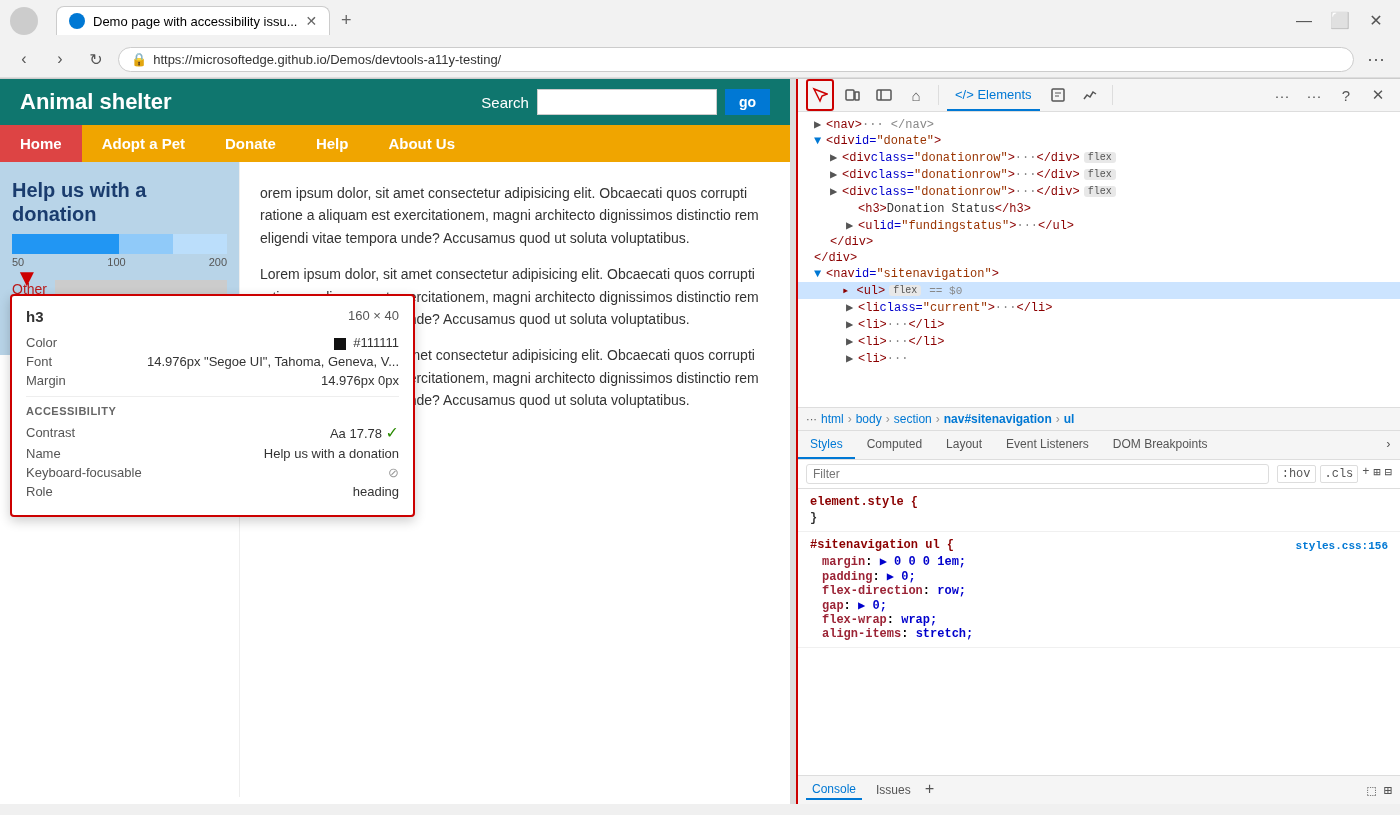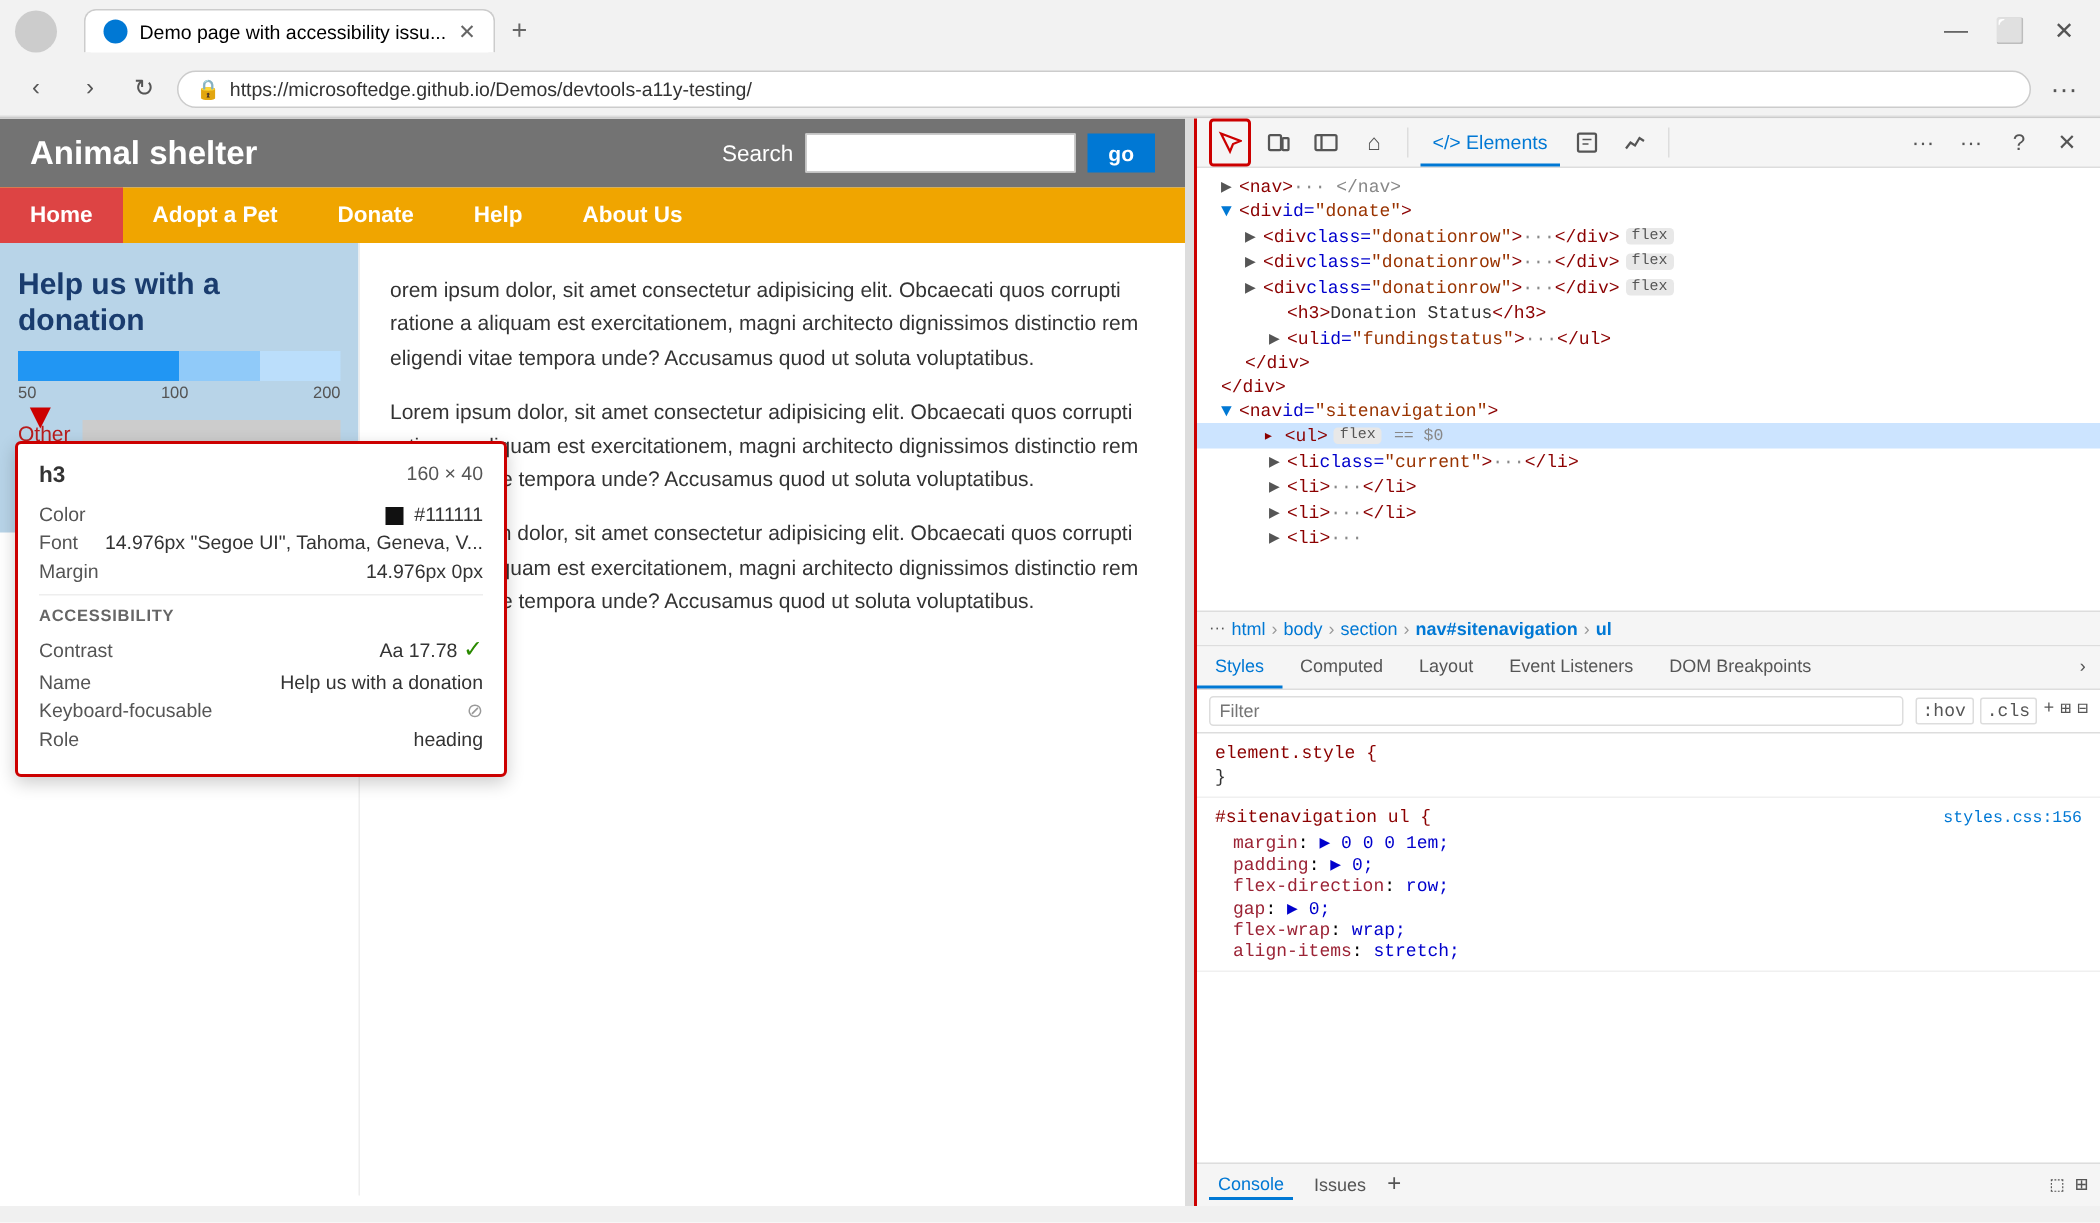--- a/index.html
+++ b/index.html
@@ -20,39 +20,39 @@
     .url-bar .lock-icon { margin-right: 6px; color: #666; }
     .menu-btn { font-size: 18px; color: #555; cursor: pointer; width: 28px; height: 28px; display: flex; align-items: center; justify-content: center; }
 
     
     .main-layout { display: flex; height: calc(815px - 90px); }
 
     
     .website { width: 790px; flex-shrink: 0; background: white; overflow: hidden; position: relative; }
 
     
-    .site-header { background: #737373; padding: 10px 20px; display: flex; align-items: center; justify-content: space-between; }
+    .site-header { background: #0f766e; padding: 10px 20px; display: flex; align-items: center; justify-content: space-between; }
     .site-title { color: white; font-size: 22px; font-weight: bold; }
     .site-search { display: flex; align-items: center; gap: 8px; }
     .site-search input { border: 1px solid #ccc; padding: 4px 8px; font-size: 14px; width: 180px; }
     .go-btn { background: #0078d4; color: white; border: none; padding: 5px 14px; font-size: 14px; cursor: pointer; font-weight: bold; text-align: center; }
 
     
     .site-nav { background: #f0a500; display: flex; }
     .site-nav a { color: white; padding: 10px 20px; text-decoration: none; font-size: 15px; font-weight: bold; display: block; }
     .site-nav a.active { background: #d44; }
 
     
     .site-content { display: flex; height: calc(100% - 90px); }
 
     
     .site-sidebar { width: 240px; padding: 0; border-right: 1px solid #eee; overflow: hidden; flex-shrink: 0; }
 
     
-    .tooltip-overlay { position: absolute; top: 215px; left: 10px; width: 328px; background: white; border: 2px solid #cc0000; border-radius: 4px; box-shadow: 0 4px 12px rgba(0,0,0,0.2); z-index: 10; padding: 12px 14px; font-size: 13px; }
+    .tooltip-overlay { position: absolute; top: 215px; left: 10px; width: 405px; background: white; border: 2px solid #cc0000; border-radius: 4px; box-shadow: 0 4px 12px rgba(0,0,0,0.2); z-index: 10; padding: 12px 14px; font-size: 13px; }
     .tooltip-header { display: flex; justify-content: space-between; margin-bottom: 10px; }
     .tooltip-tag { font-weight: bold; font-size: 15px; color: #333; }
     .tooltip-dims { color: #555; font-size: 13px; }
     .tooltip-row { display: flex; justify-content: space-between; margin-bottom: 4px; color: #333; }
     .tooltip-label { color: #555; }
     .tooltip-value { text-align: right; color: #333; }
     .tooltip-color-swatch { display: inline-block; width: 12px; height: 12px; background: #111111; vertical-align: middle; margin-right: 4px; }
     .tooltip-section-title { font-size: 11px; font-weight: bold; text-transform: uppercase; color: #666; margin: 8px 0 6px; letter-spacing: 0.5px; }
     .tooltip-contrast-row { display: flex; justify-content: space-between; align-items: center; }
     .contrast-icon { color: #2a8a00; font-size: 16px; }
@@ -112,21 +112,21 @@
     .breadcrumb-sep { color: #999; }
 
     
     .styles-panel { flex: 1; overflow-y: auto; padding: 0; }
     .styles-tabs { display: flex; border-bottom: 1px solid #ddd; background: #f5f5f5; }
     .styles-tab { padding: 6px 12px; cursor: pointer; font-size: 12px; font-family: "Segoe UI", sans-serif; color: #555; }
     .styles-tab.active { color: #0078d4; border-bottom: 2px solid #0078d4; }
     .styles-filter { display: flex; align-items: center; padding: 4px 8px; border-bottom: 1px solid #ddd; gap: 8px; }
     .styles-filter input { flex: 1; border: 1px solid #ddd; padding: 2px 6px; font-size: 12px; border-radius: 3px; }
     .styles-filter-btns { display: flex; gap: 4px; color: #555; font-size: 12px; }
-    .css-rule { padding: 6px 12px; border-bottom: 1px solid #f0f0f0; font-family: "Consolas", "Courier New", monospace; font-size: 12px; }
+    .css-rule { padding: 6px 12px; border-bottom: 1px solid #f0f0f0; font-family: "Consolas", "Courier New", monospace; font-size: 12px; font-weight: bold; }
     .css-selector { color: #8B0000; margin-bottom: 2px; }
     .css-rule-link { float: right; color: #0078d4; font-size: 11px; cursor: pointer; }
     .css-prop { color: #9b2335; }
     .css-val { color: #0000cc; }
     .css-block { margin-left: 12px; }
     .css-brace { color: #333; }
     .css-flex-icon { display: inline-flex; align-items: center; justify-content: center; width: 16px; height: 16px; border: 1px solid #999; font-size: 9px; color: #555; vertical-align: middle; margin-left: 2px; }
 
     
     .dom-tree::-webkit-scrollbar, .styles-panel::-webkit-scrollbar { width: 8px; }

